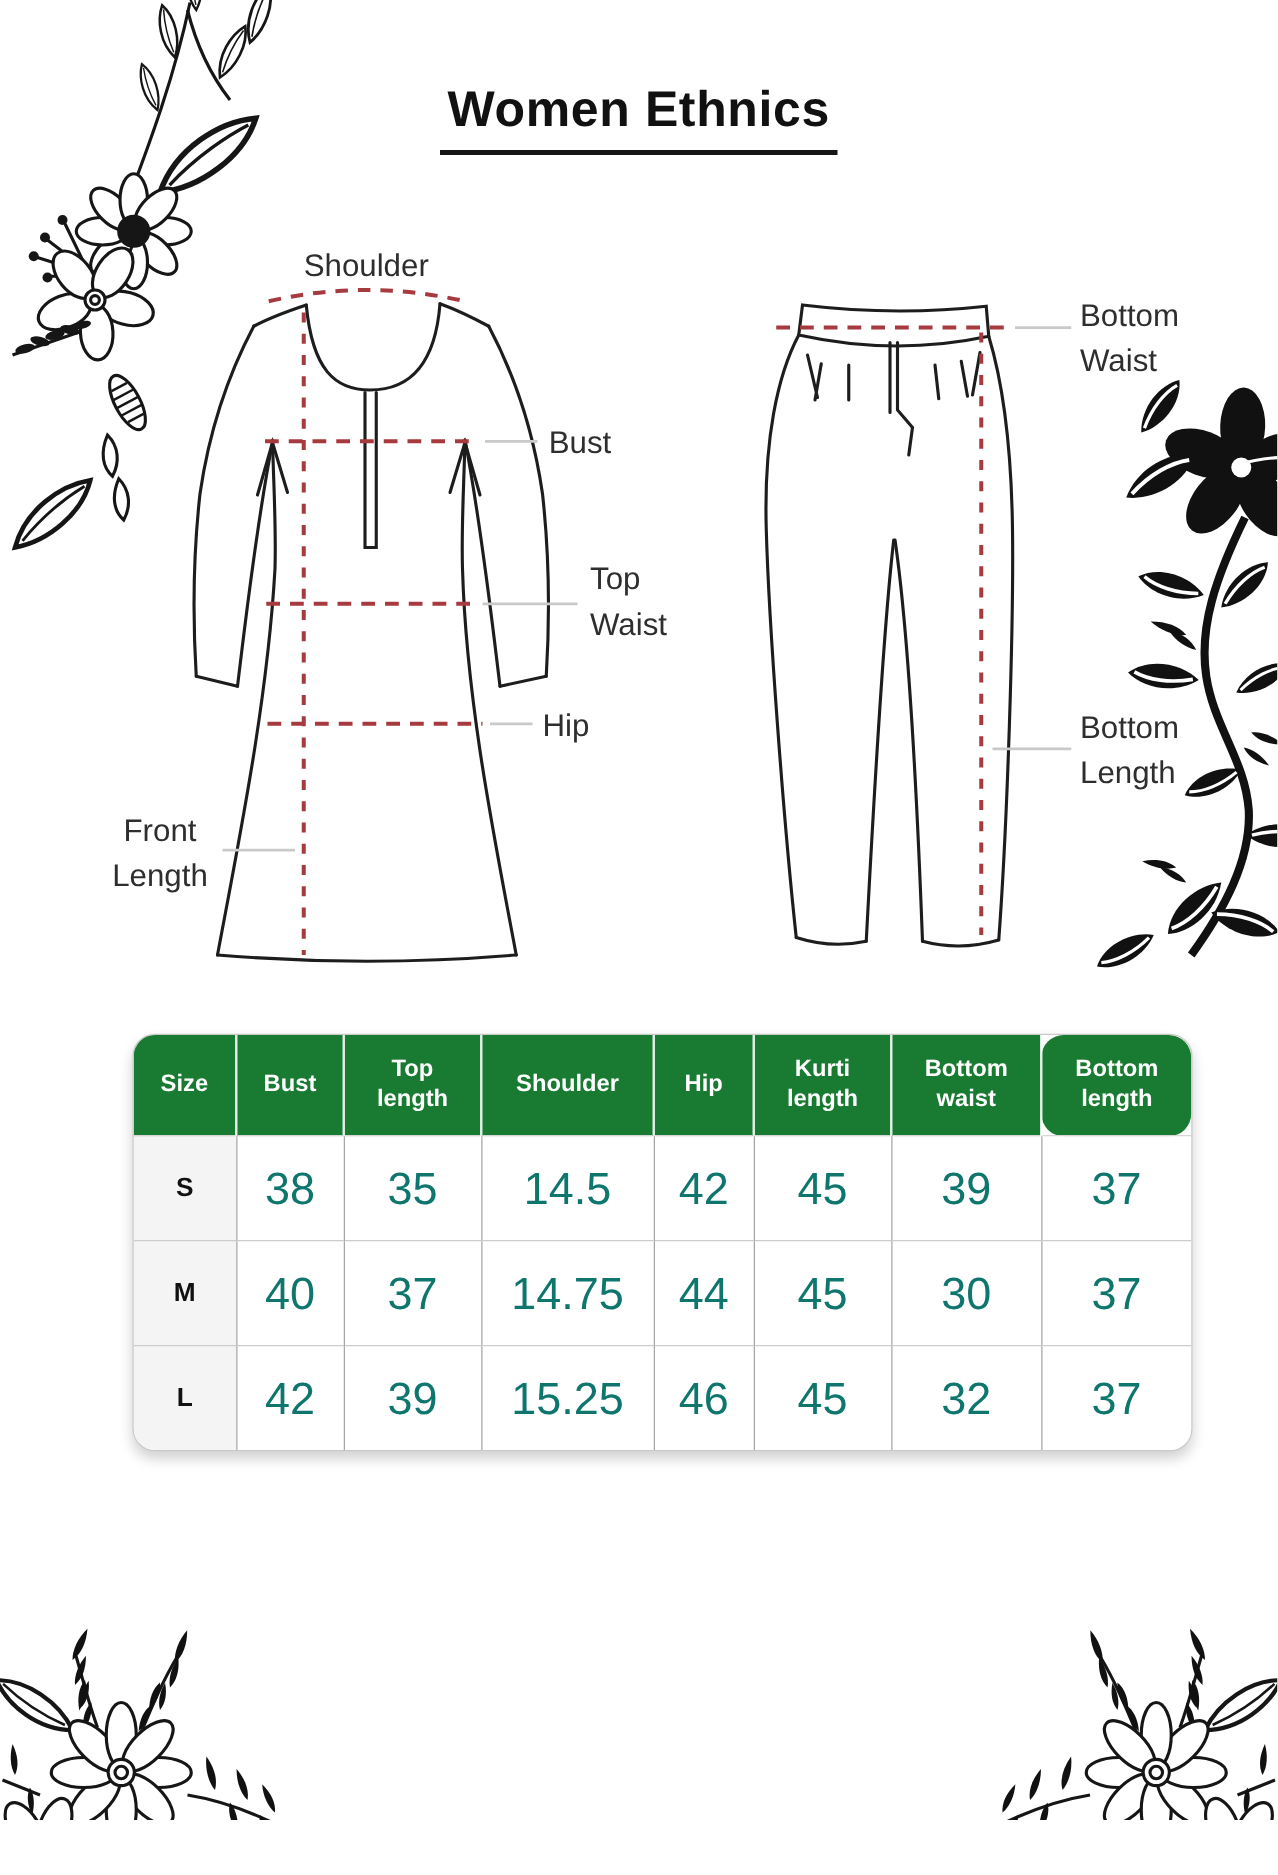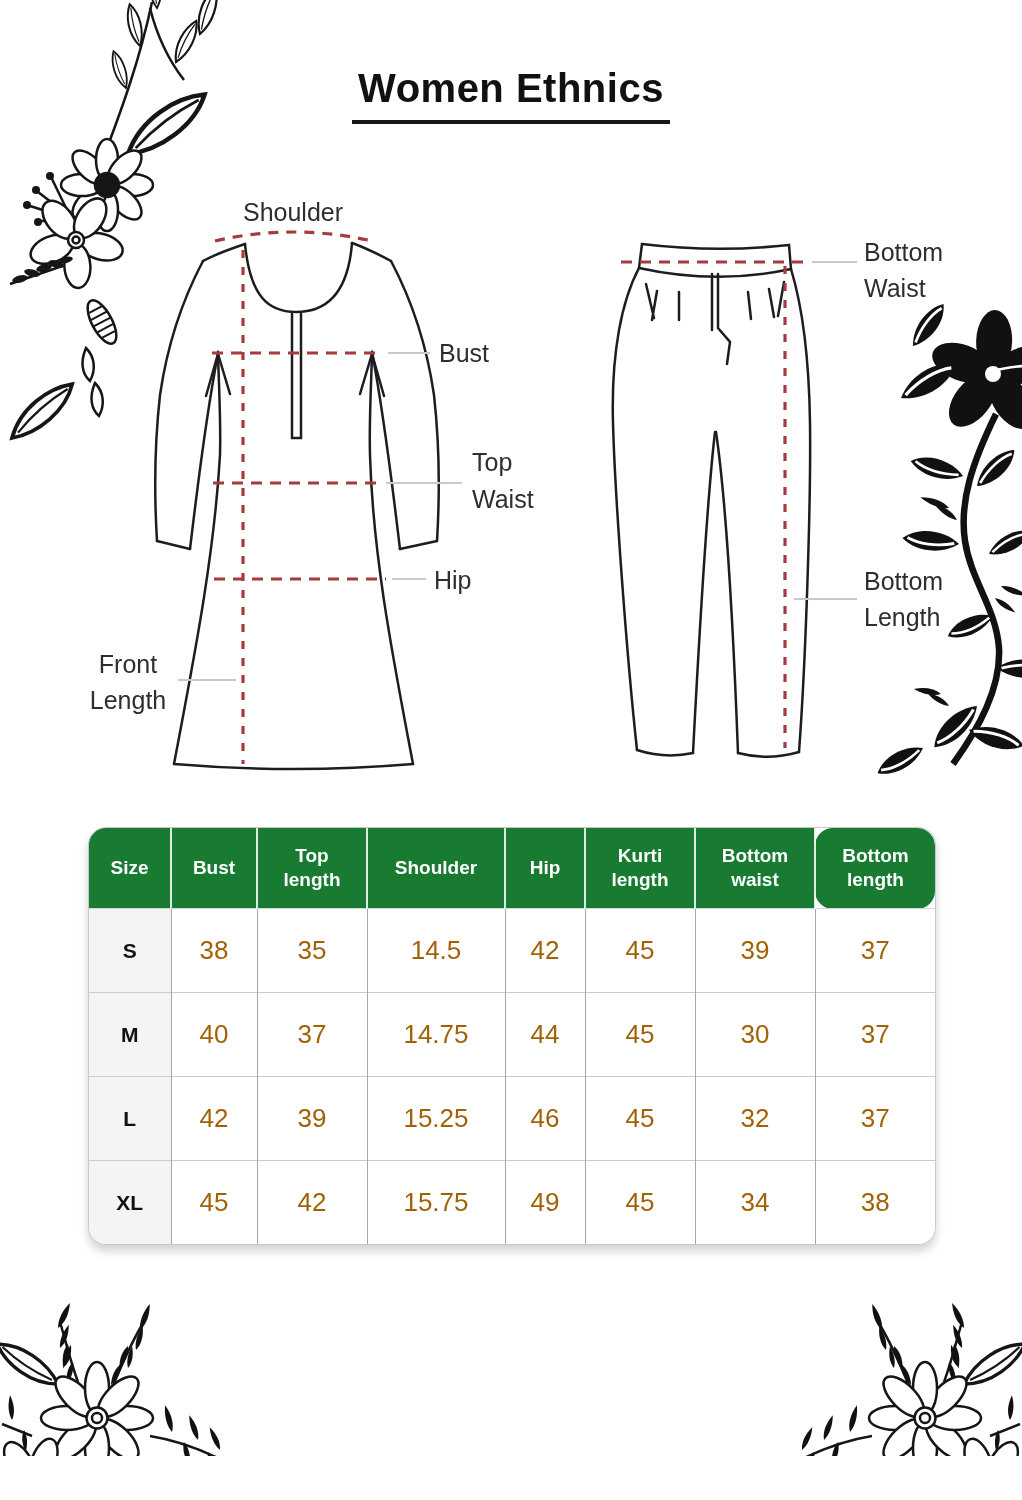--- a/index.html
+++ b/index.html
@@ -10,32 +10,32 @@
 
   
   .title-wrap{position:absolute;top:66px;left:0;width:100%;text-align:center;}
   .title{display:inline-block;font-size:40px;font-weight:700;color:#111;letter-spacing:.5px;
          border-bottom:4px solid #161616;padding:0 6px 9px 6px;}
 
   
   .mlabel{font-size:25px;fill:#2e2e2e;font-weight:500;}
 
   
-  .table-wrap{position:absolute;left:88px;top:827px;width:846px;border-radius:18px;
+  .table-wrap{position:absolute;left:106px;top:827px;width:846px;border-radius:18px;
               overflow:hidden;background:#fff;border:1.5px solid #c9c9c9;
               box-shadow:0 6px 10px rgba(0,0,0,.18);}
   table{width:100%;border-collapse:collapse;table-layout:fixed;}
   thead th{height:78px;background:#187b31;color:#fff;font-size:19px;font-weight:700;
            text-align:center;vertical-align:middle;border-right:2px solid rgba(255,255,255,.85);}
   thead th:last-child{border-right:none;border-radius:18px;}
   .hdr{display:inline-block;width:min-content;line-height:1.25;}
   .hdr1{display:inline-block;line-height:1.25;}
   tbody th,tbody td{height:81px;text-align:center;vertical-align:middle;background:#fff;
            border-top:1.5px solid #cccccc;border-right:1.5px solid #a6a6a6;
-           font-size:26px;font-weight:400;color:#a16207;}
+           font-size:36px;font-weight:400;color:#0f766e;}
   tbody th{background:#f4f4f4;font-size:21px;font-weight:700;color:#111;}
   tbody td:last-child{border-right:none;}
   tbody tr:first-child th,tbody tr:first-child td{border-top:1.5px solid #d6d6d6;}
 
   .mirror{transform:scaleX(-1);}
 </style>
 </head>
 <body>
 
 <div id="canvas">
@@ -308,30 +308,20 @@
         <tr>
           <th>L</th>
           <td>42</td>
           <td>39</td>
           <td>15.25</td>
           <td>46</td>
           <td>45</td>
           <td>32</td>
           <td>37</td>
         </tr>
-        <tr>
-          <th>XL</th>
-          <td>45</td>
-          <td>42</td>
-          <td>15.75</td>
-          <td>49</td>
-          <td>45</td>
-          <td>34</td>
-          <td>38</td>
-        </tr>
       </tbody>
     </table>
   </div>
 
   <svg style="left:0;top:1318px" width="225" height="182" viewBox="0 0 225 182">
     <use href="#corner-floral"></use>
   </svg>
 
   <svg class="mirror" style="left:797px;top:1318px" width="225" height="182" viewBox="0 0 225 182">
     <use href="#corner-floral"></use>

